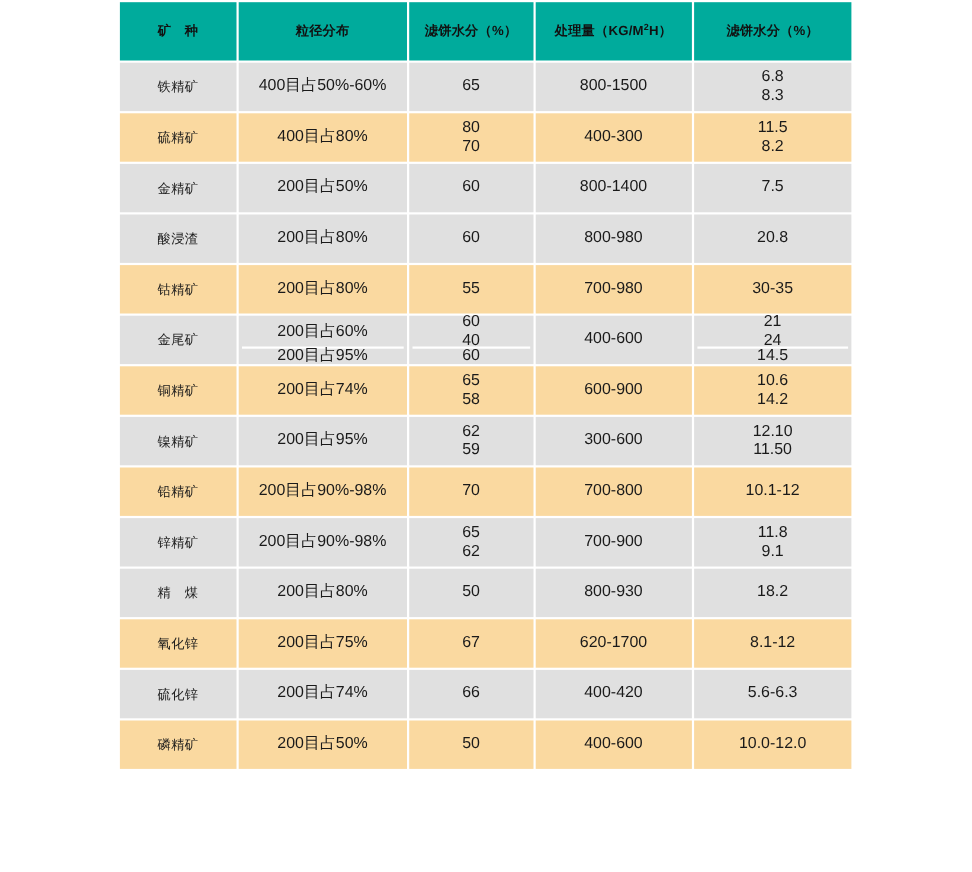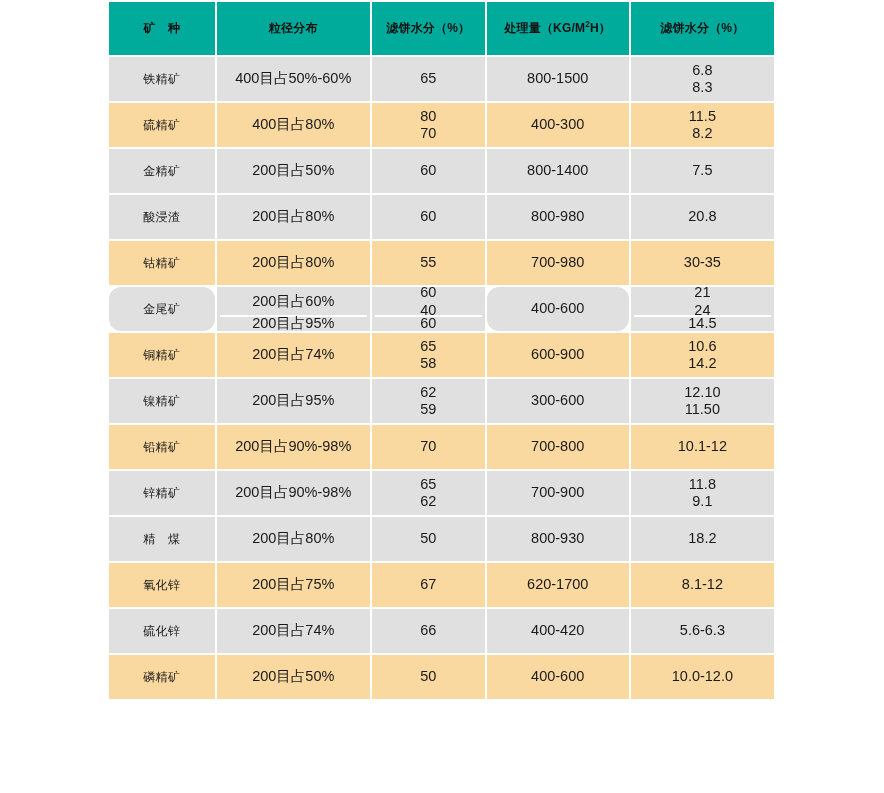--- a/index.html
+++ b/index.html
@@ -71,21 +71,20 @@
     display: flex;
     align-items: center;
     justify-content: center;
     background: inherit;
   }
   .sub-a { height: 27px; }
   .sub-b { height: 13px; border-top: 2px solid #ffffff; }
   tr.split-row td.ore-name,
   tr.split-row td.span-cell {
     padding: 1px 3px;
-    border-radius: 12px;
   }
   sup { font-size: 0.68em; vertical-align: super; line-height: 0; }
 </style>
 </head>
 <body>
 
 <table id="spec-table">
   <colgroup>
     <col class="c-ore">
       <col class="c-size">

